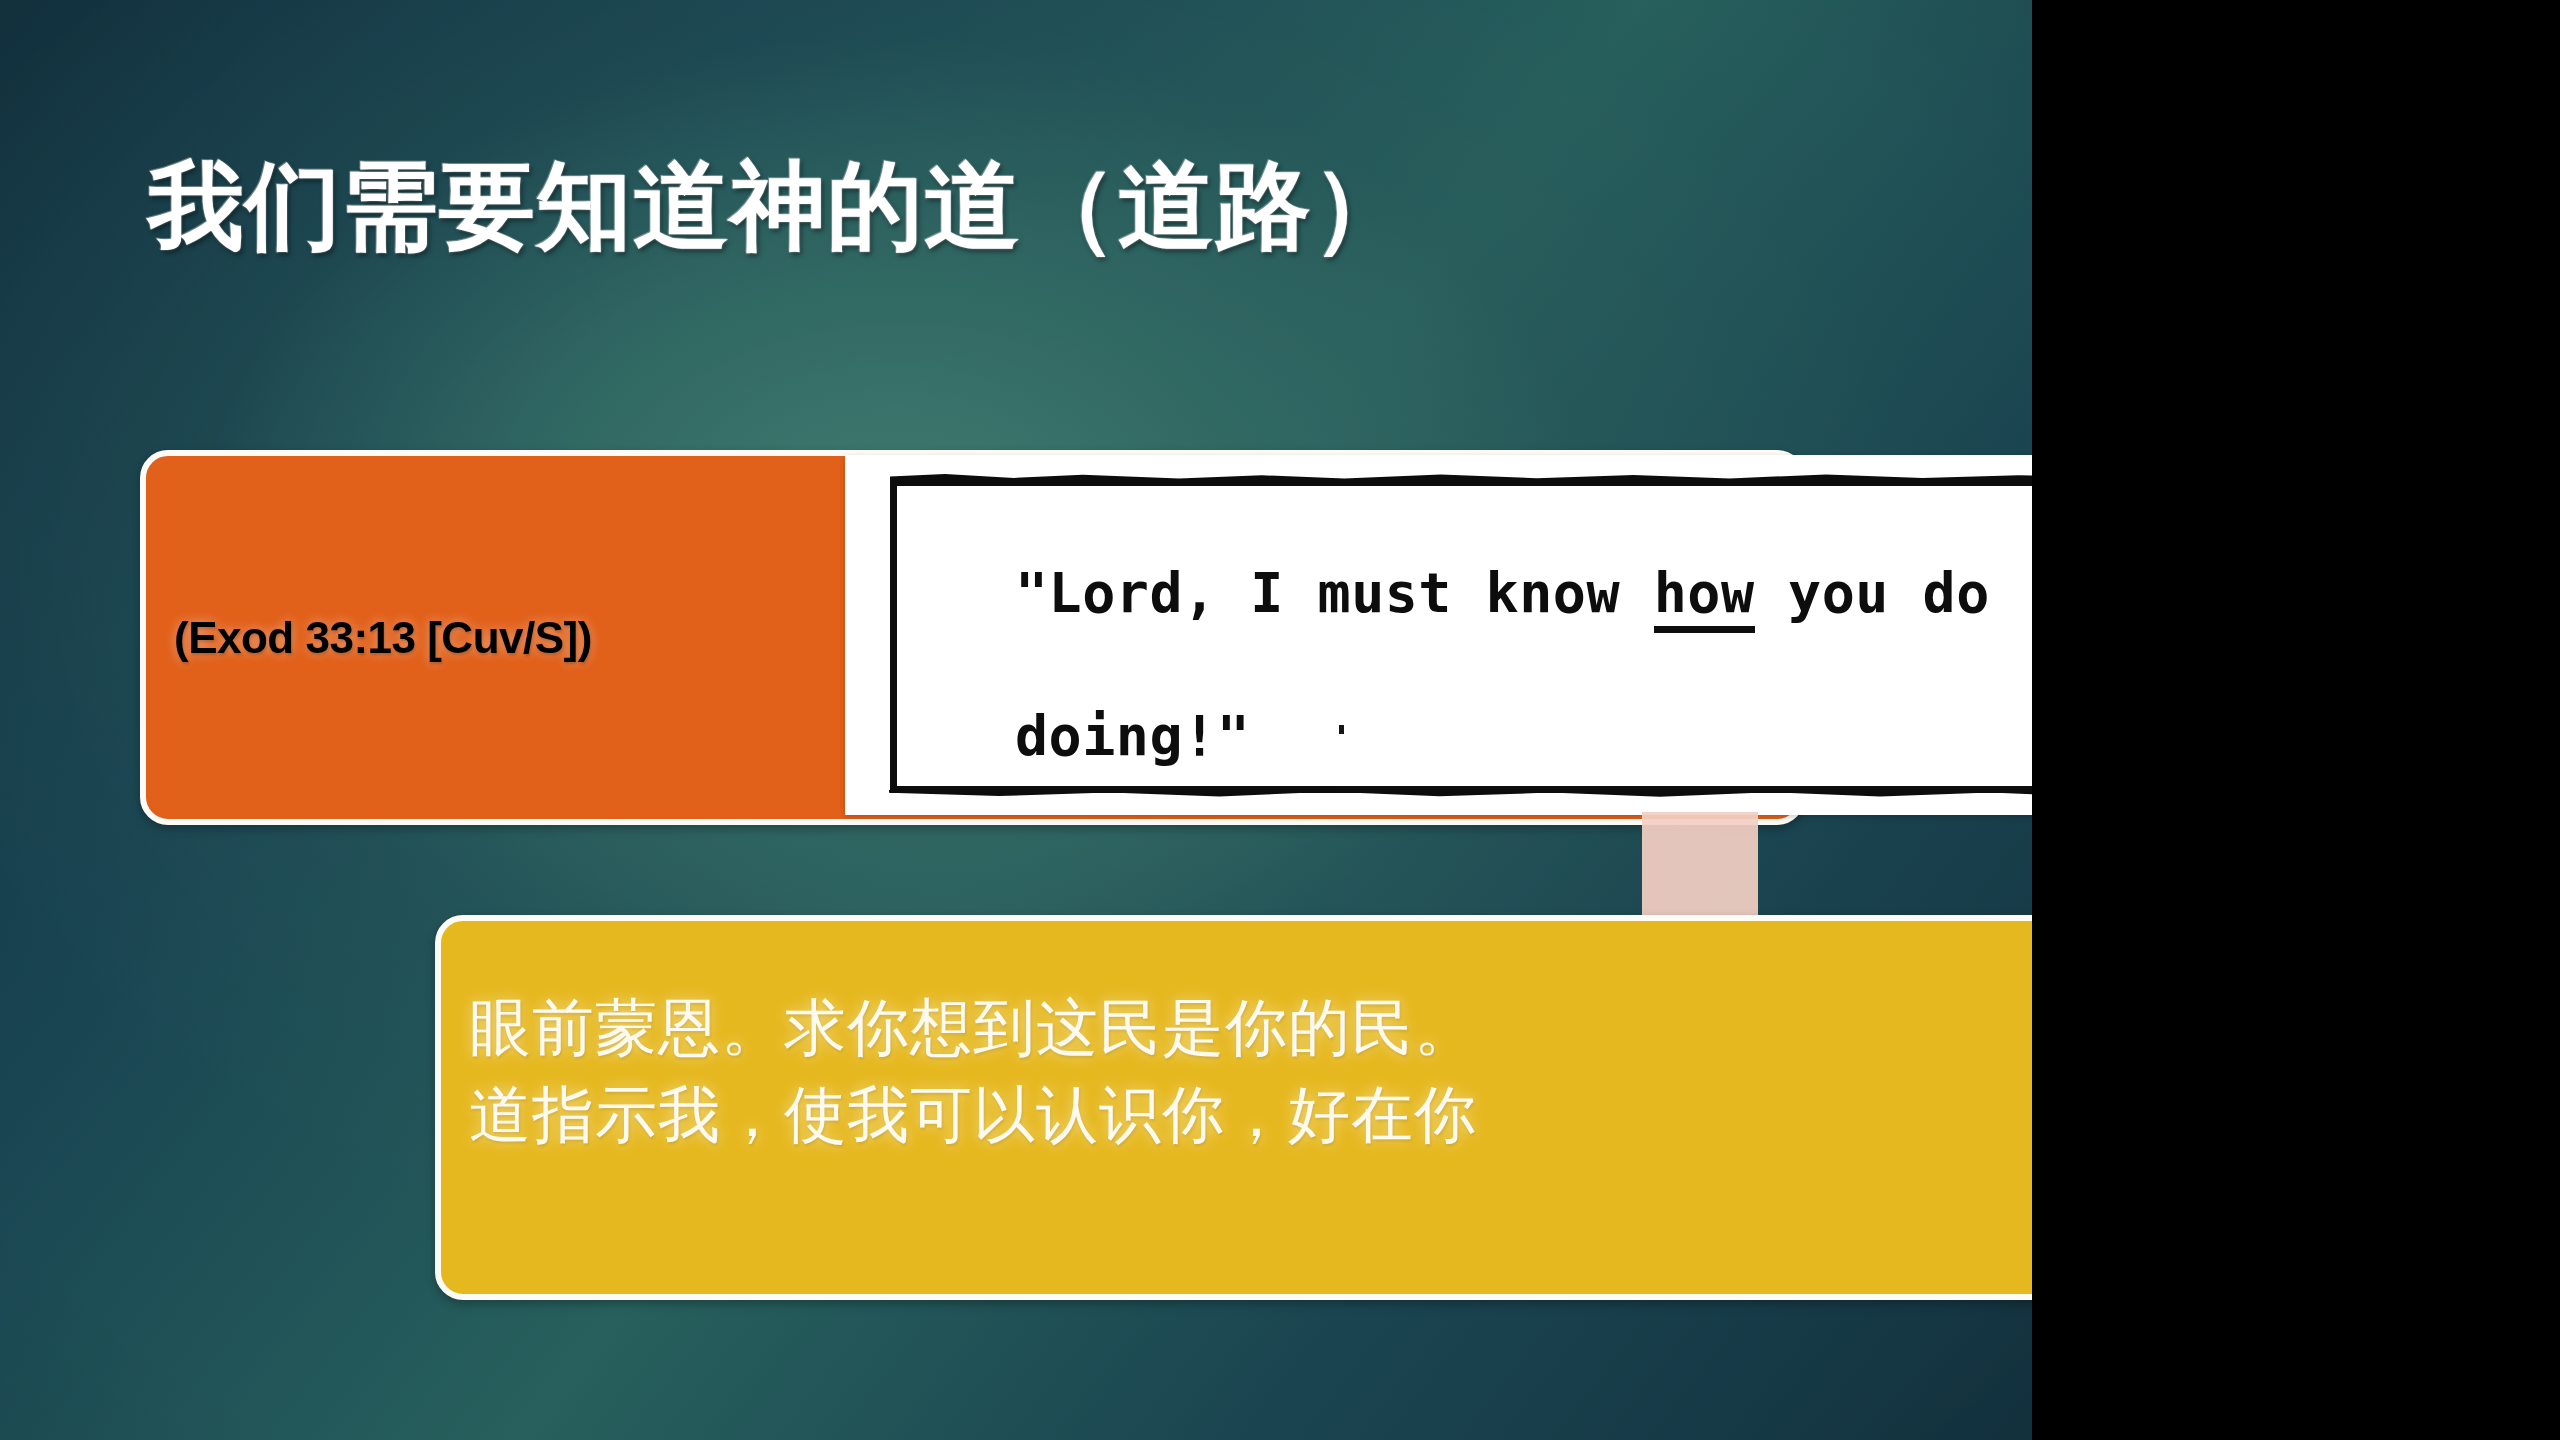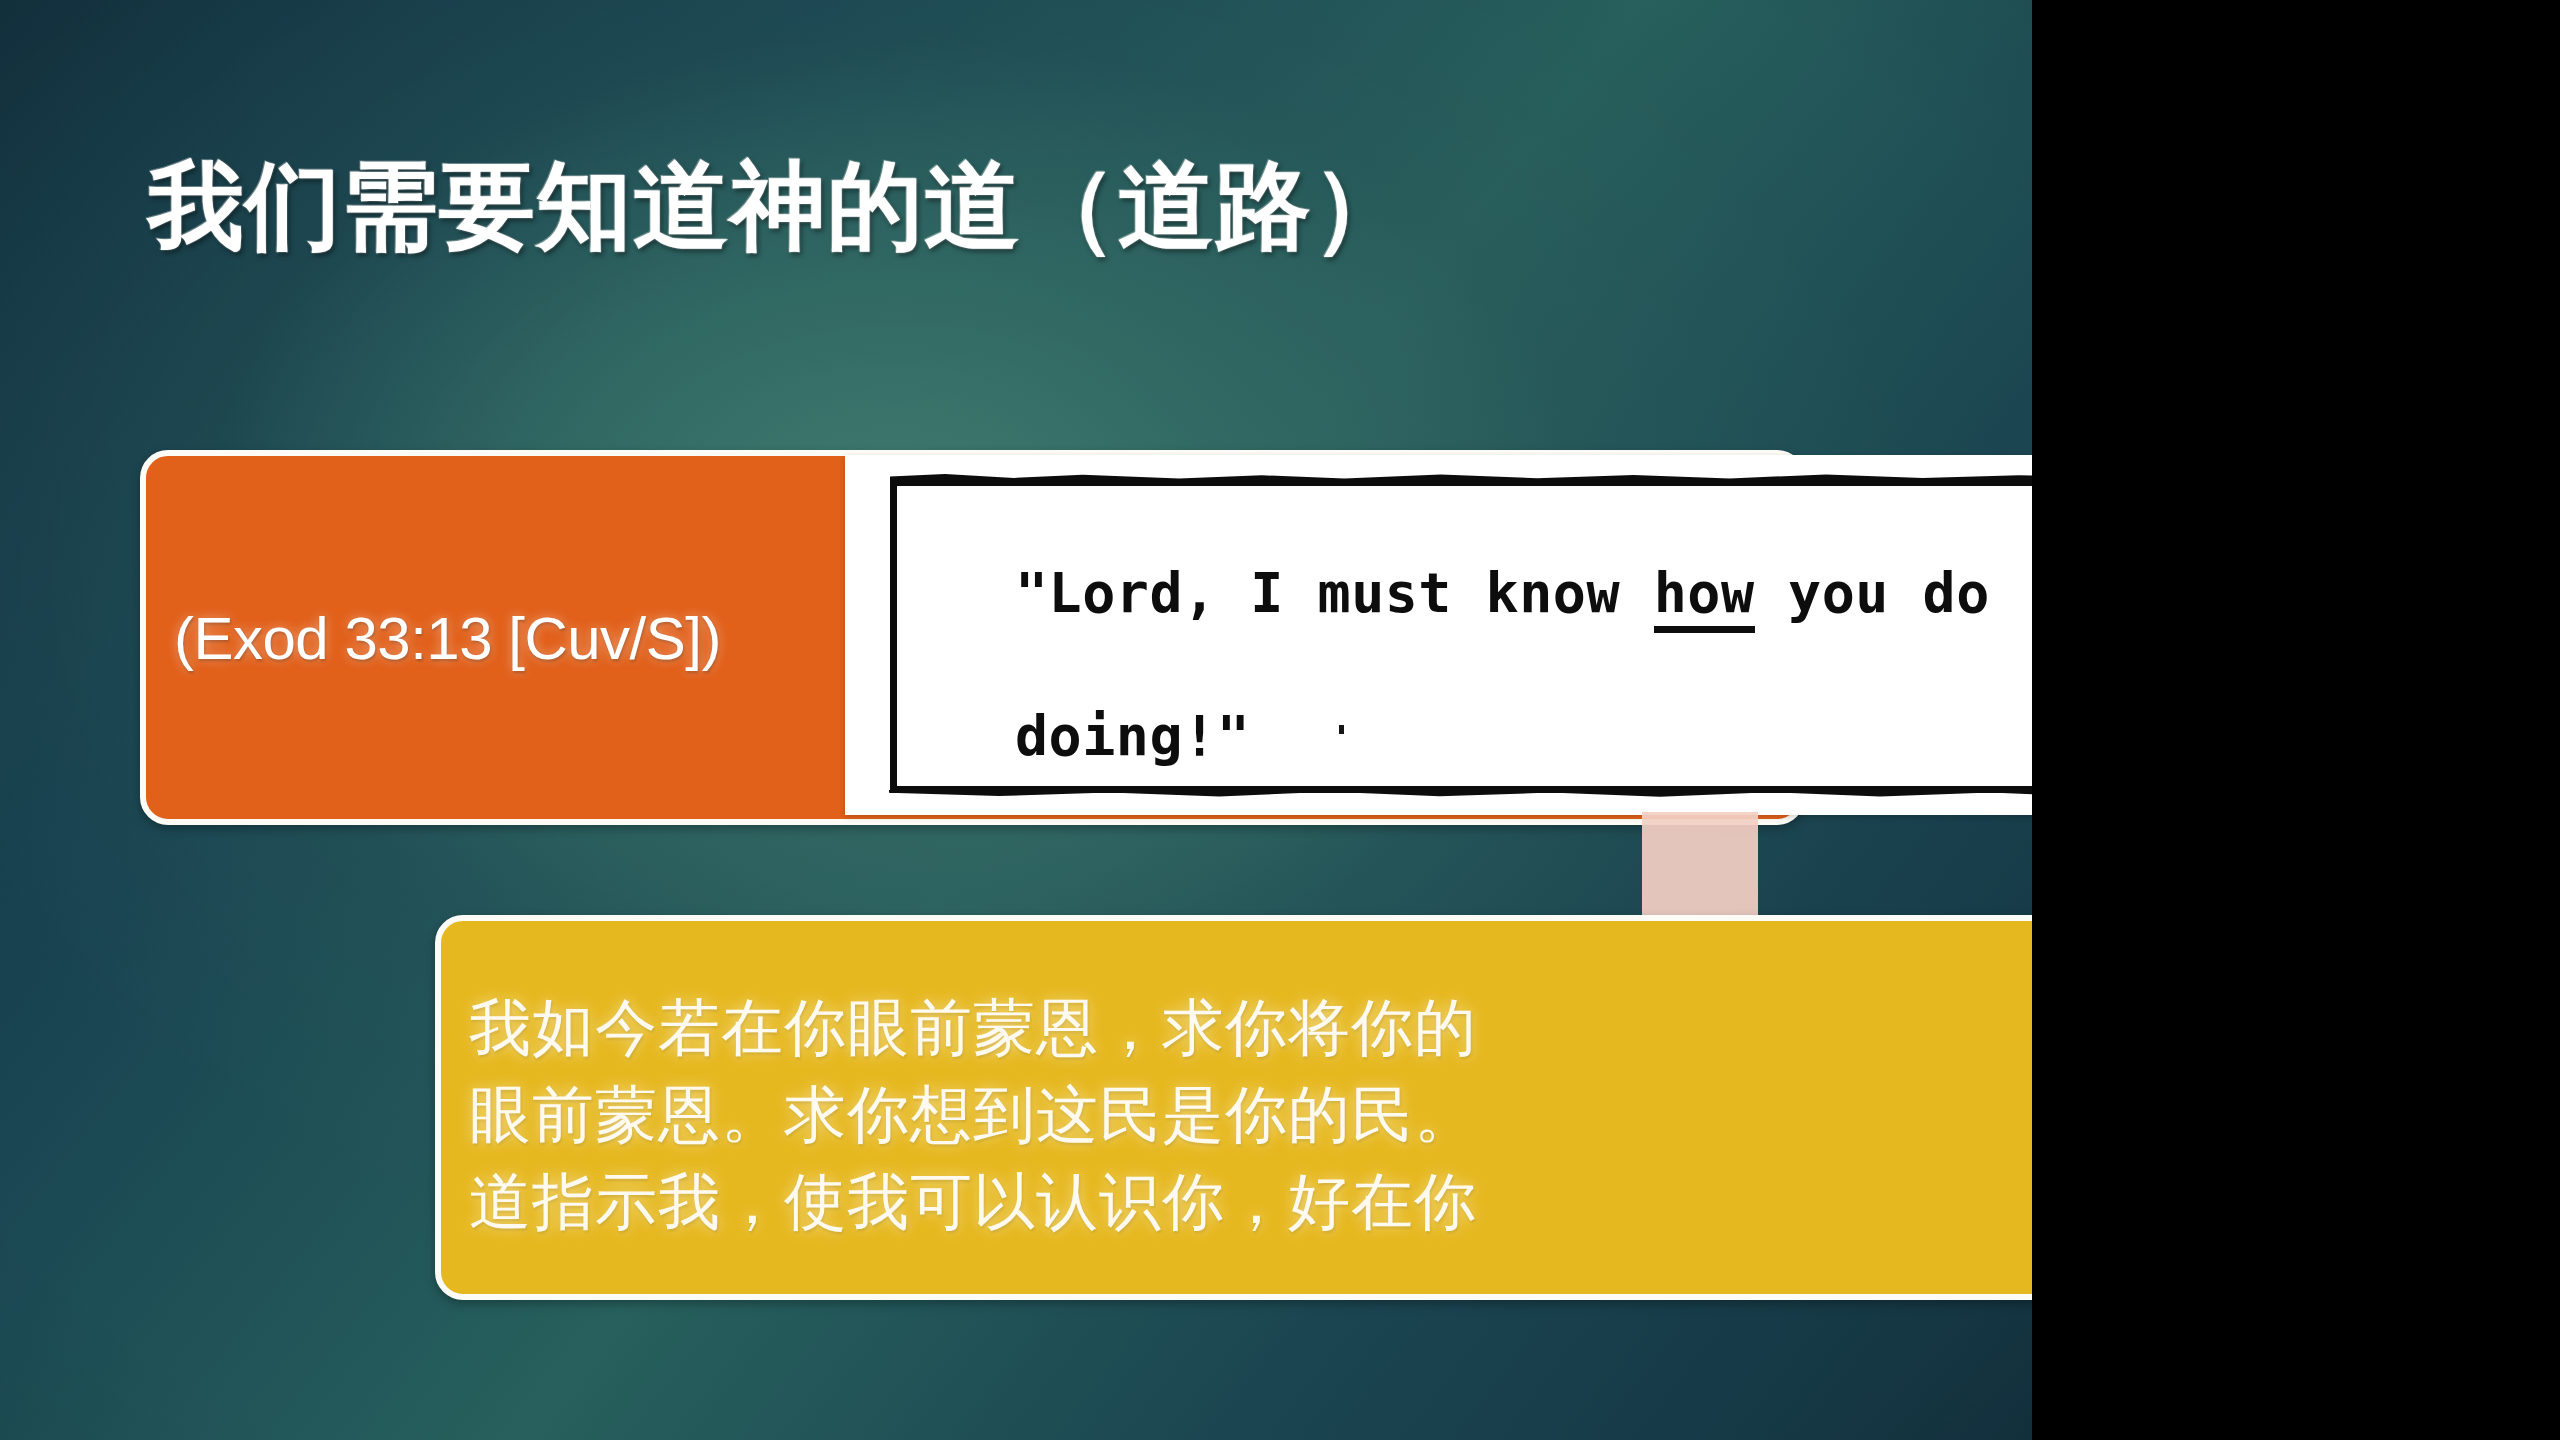--- a/index.html
+++ b/index.html
@@ -74,23 +74,23 @@
     border: 6px solid #fdfbf6;
     border-radius: 28px;
     box-sizing: border-box;
     box-shadow: 0 4px 10px rgba(0,0,0,0.28);
   }
   #orange-label {
     position: absolute;
     left: 28px;
     top: 50%;
     transform: translateY(-50%);
-    font-size: 60px;
-    font-weight: normal;
-    color: #ffffff;
+    font-size: 44px;
+    font-weight: bold;
+    color: #000000;
     letter-spacing: -0.5px;
     text-shadow: 0 0 12px rgba(255,255,255,0.45), 1px 2px 3px rgba(0,0,0,0.25);
     white-space: nowrap;
   }
 
   
   #quote-image {
     position: absolute;
     left: 845px;
     top: 455px;
@@ -213,19 +213,18 @@
   </div>
 
   <div id="down-arrow">
     <svg viewBox="0 0 260 212" xmlns="http://www.w3.org/2000/svg" aria-hidden="true">
       <polygon points="72,0 188,0 188,112 260,112 130,212 0,112 72,112" fill="#f2cfc4" fill-opacity="0.93"></polygon>
     </svg>
   </div>
 
   <div id="yellow-box">
     <div id="yellow-text">
-      <div>我如今若在你眼前蒙恩，求你将你的</div>
       <div>眼前蒙恩。求你想到这民是你的民。</div>
       <div>道指示我，使我可以认识你，好在你</div>
     </div>
   </div>
 
 </div>
 
 </body></html>

